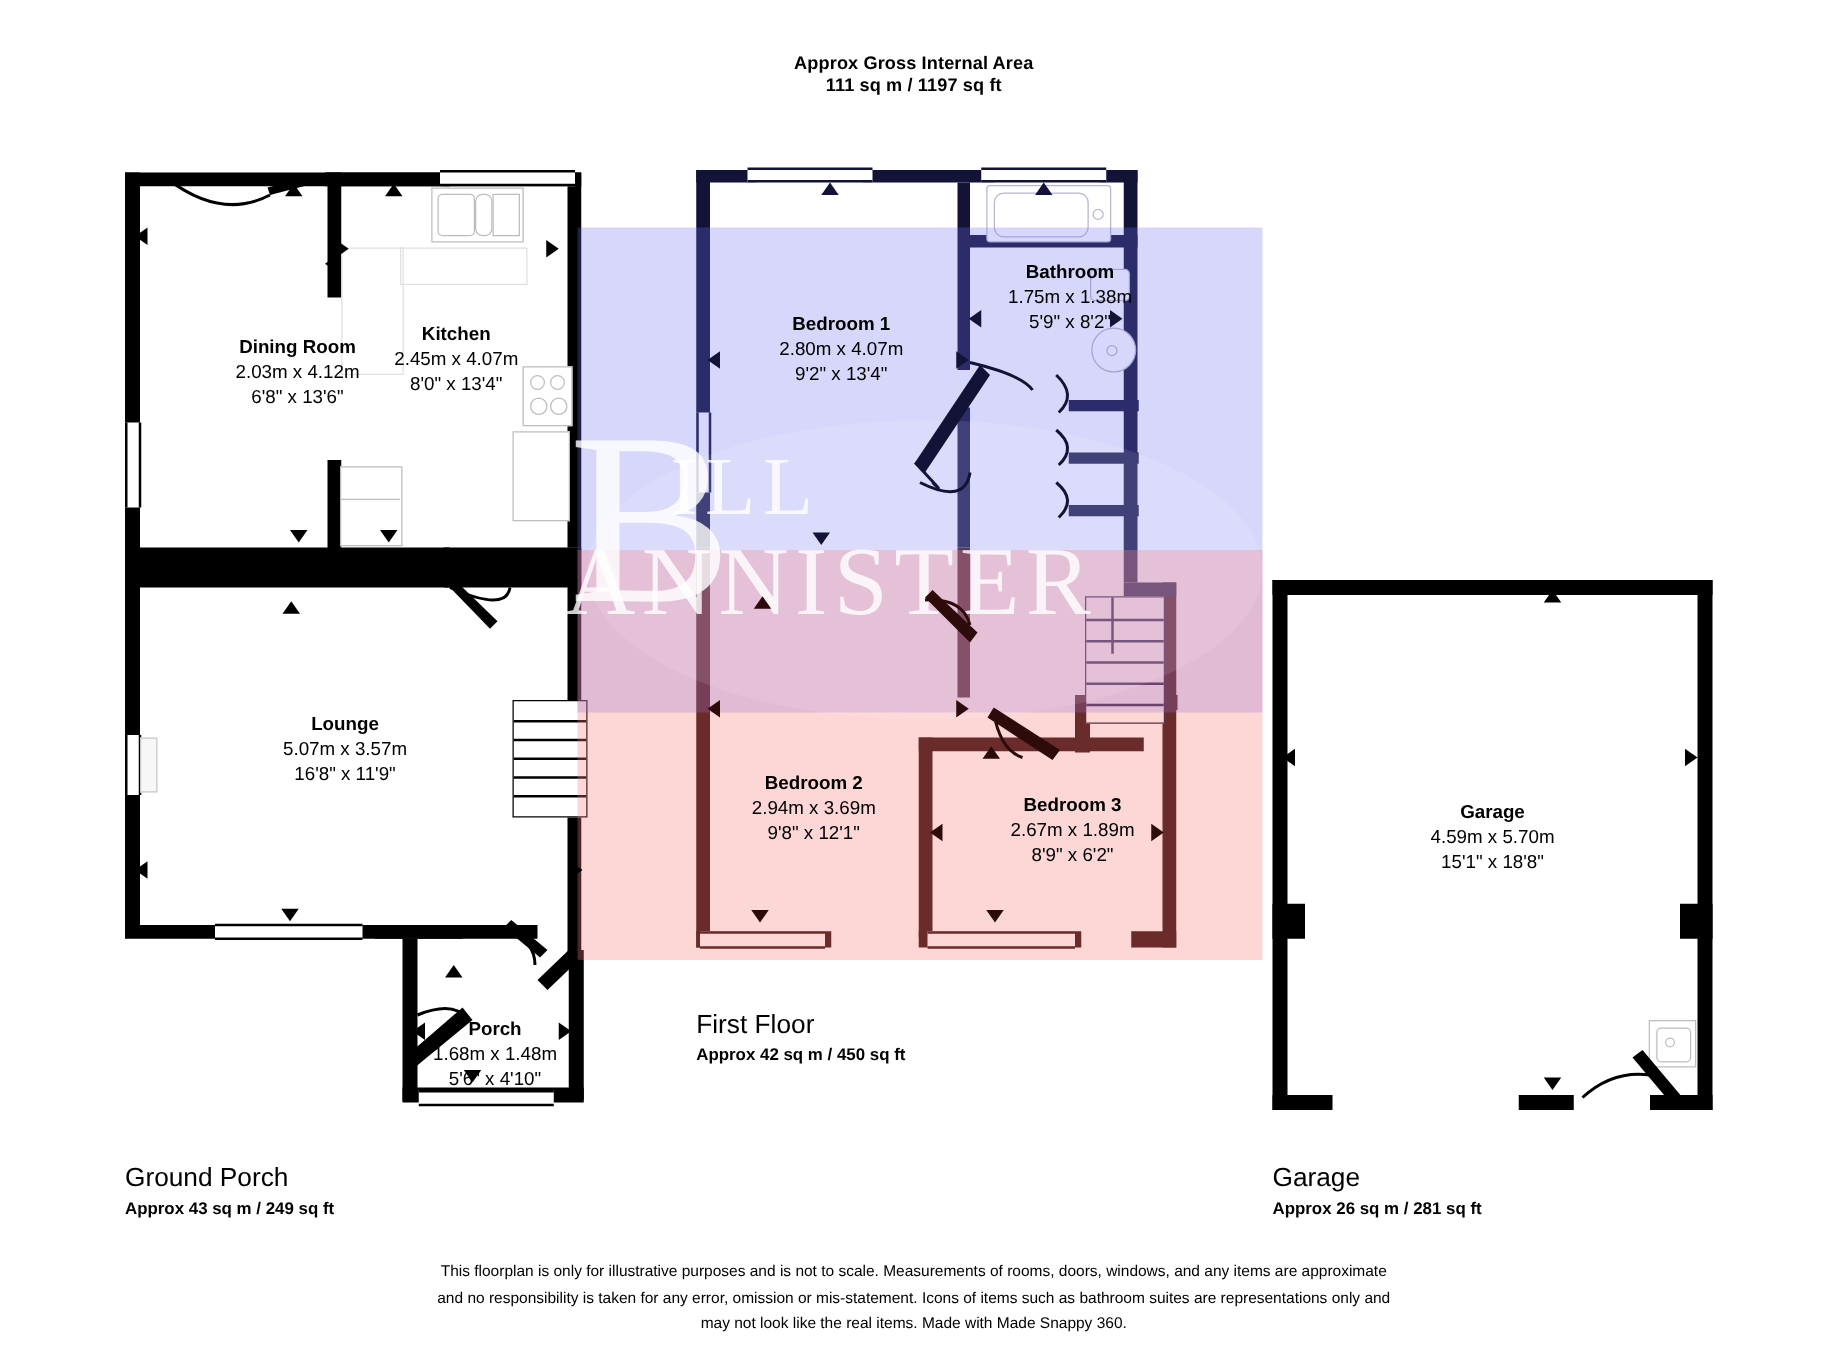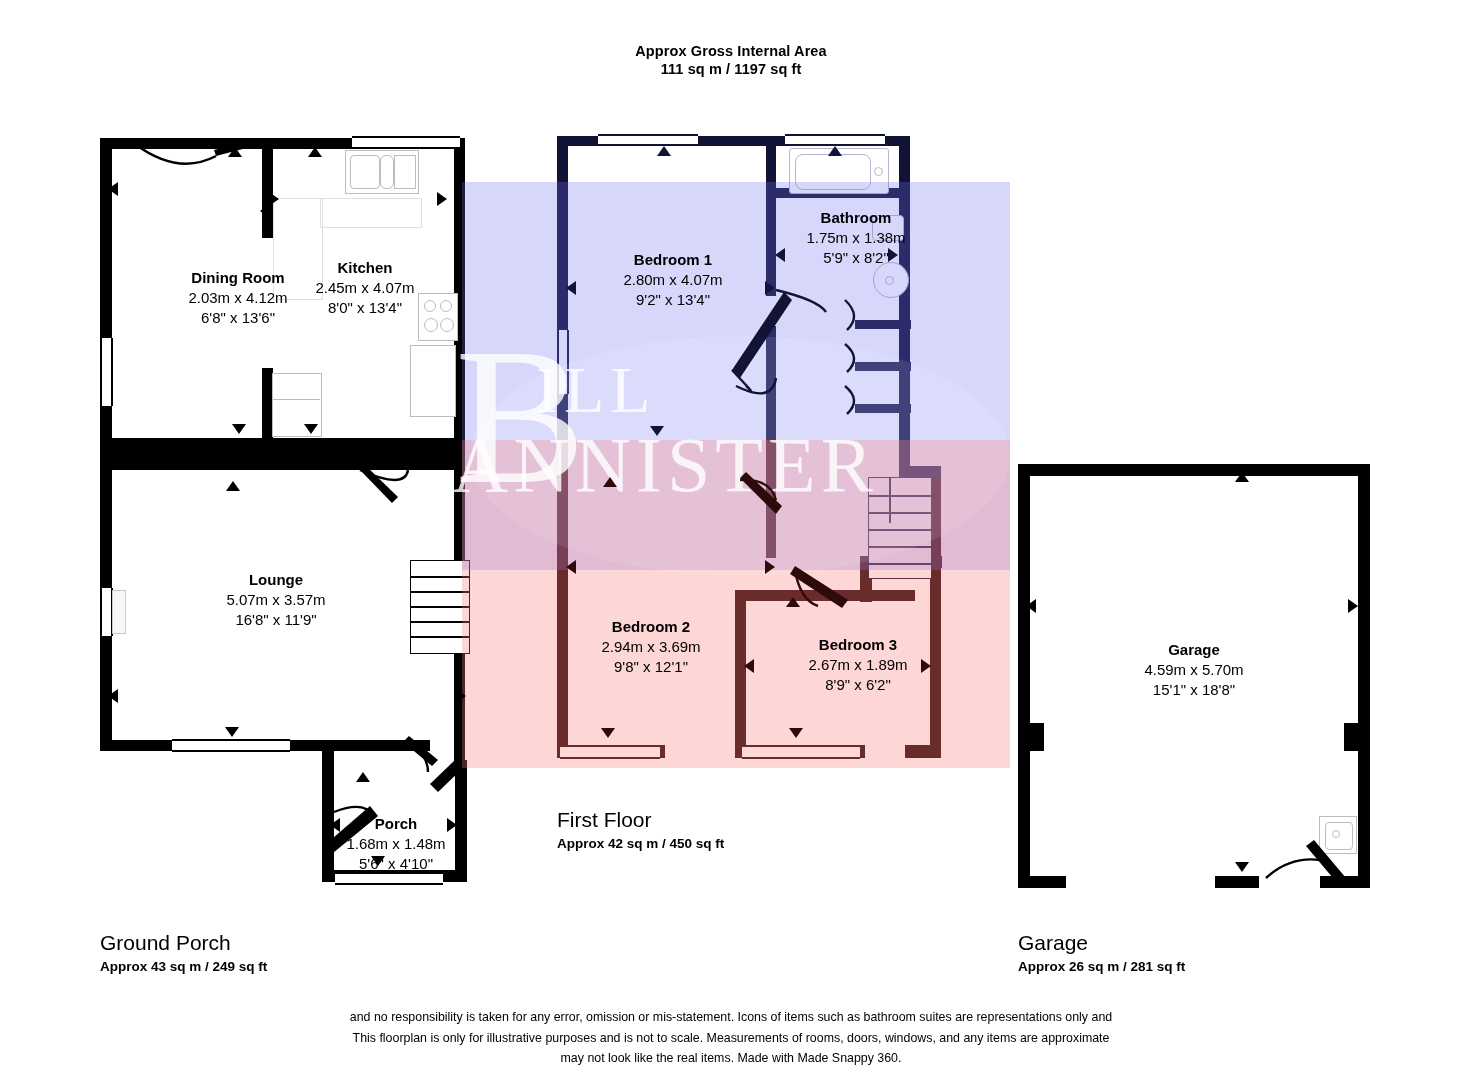--- a/index.html
+++ b/index.html
@@ -353,18 +353,18 @@
   <div class="cap" style="left:557px;top:806px;">
     <div class="t">First Floor</div>
     <div class="s">Approx 42 sq m / 450 sq ft</div>
   </div>
   <div class="cap" style="left:1018px;top:929px;">
     <div class="t">Garage</div>
     <div class="s">Approx 26 sq m / 281 sq ft</div>
   </div>
 
   <div class="disc">
+    <div>This floorplan is only for illustrative purposes and is not to scale. Measurements of rooms, doors, windows, and any items are approximate</div>
     <div>and no responsibility is taken for any error, omission or mis-statement. Icons of items such as bathroom suites are representations only and</div>
-    <div>This floorplan is only for illustrative purposes and is not to scale. Measurements of rooms, doors, windows, and any items are approximate</div>
     <div>may not look like the real items. Made with Made Snappy 360.</div>
   </div>
 
 </div>
 
 </body></html>

